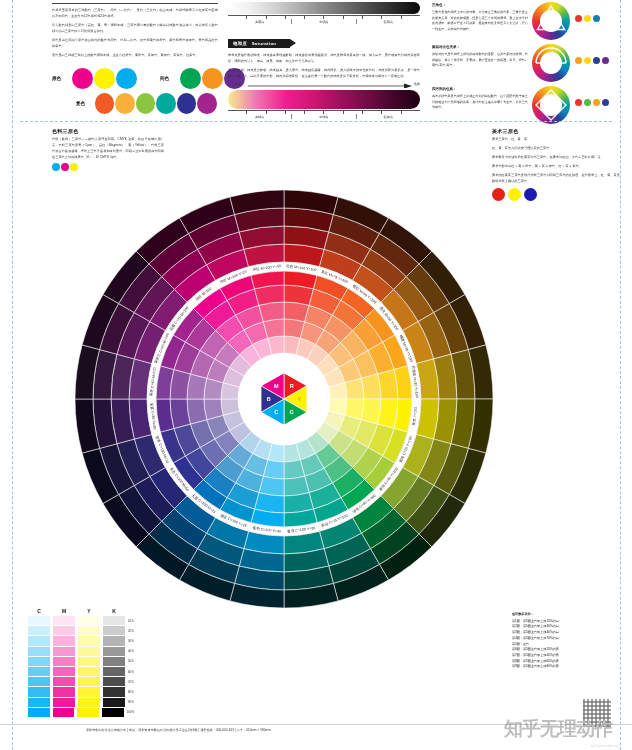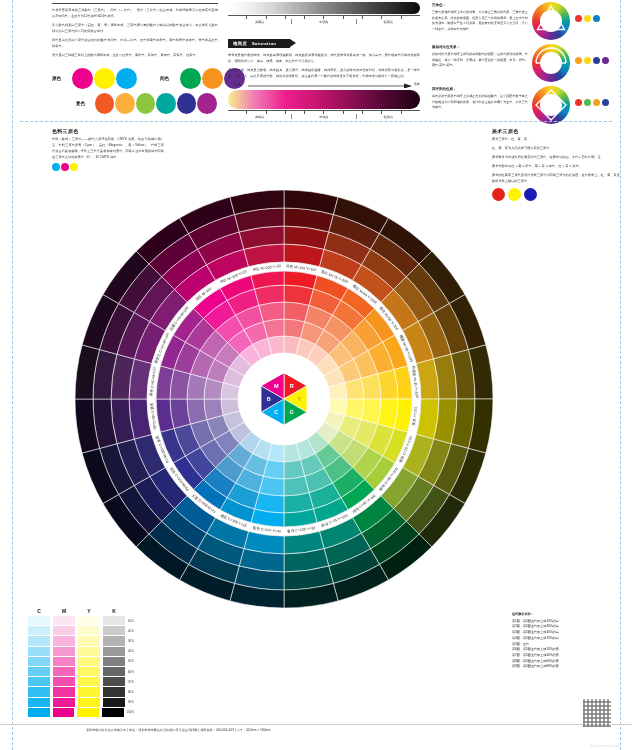--- a/index.html
+++ b/index.html
@@ -681,16 +681,17 @@
     <div>第9圈：第5圈主色加上加80%的黑</div>
   </div>
 
   <div class="blk" id="footbar">
     <div class="footline"></div>
     <div class="foottxt">深圳市彩印文化发展有限公司 | 地址：深圳市龙华新区民治街道民乐工业区2栋3楼 | 服务热线：400-600-163 | 尺寸：420mm × 580mm</div>
   </div>
 
   <div class="blk" id="wm">
     <div class="qr"></div>
+    <div class="zh">知乎无理动作</div>
     <div class="sub">知乎用户 の 设计 笔记</div>
   </div>
 
 </div>
 
 </body></html>

